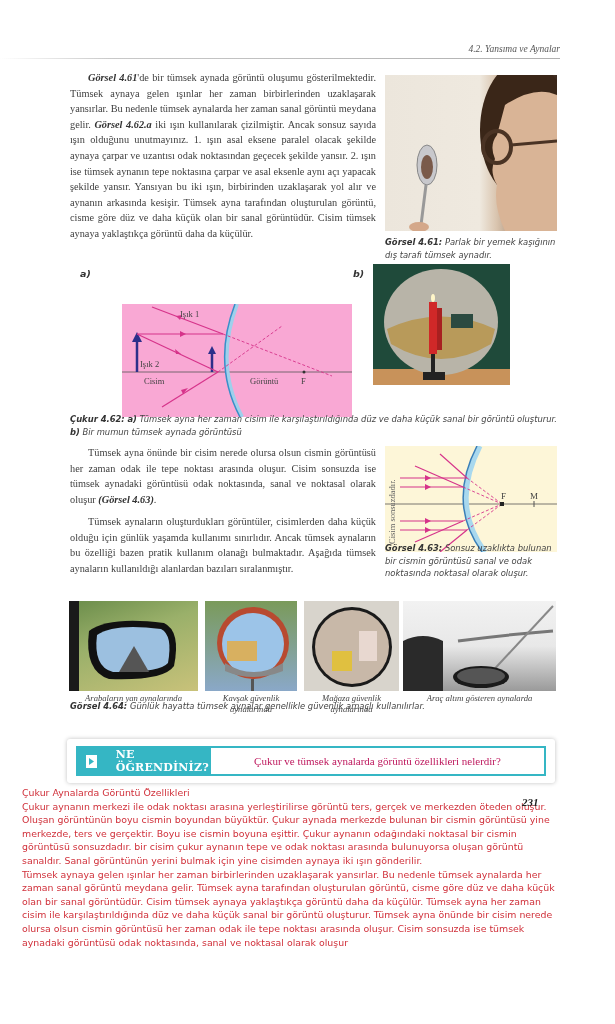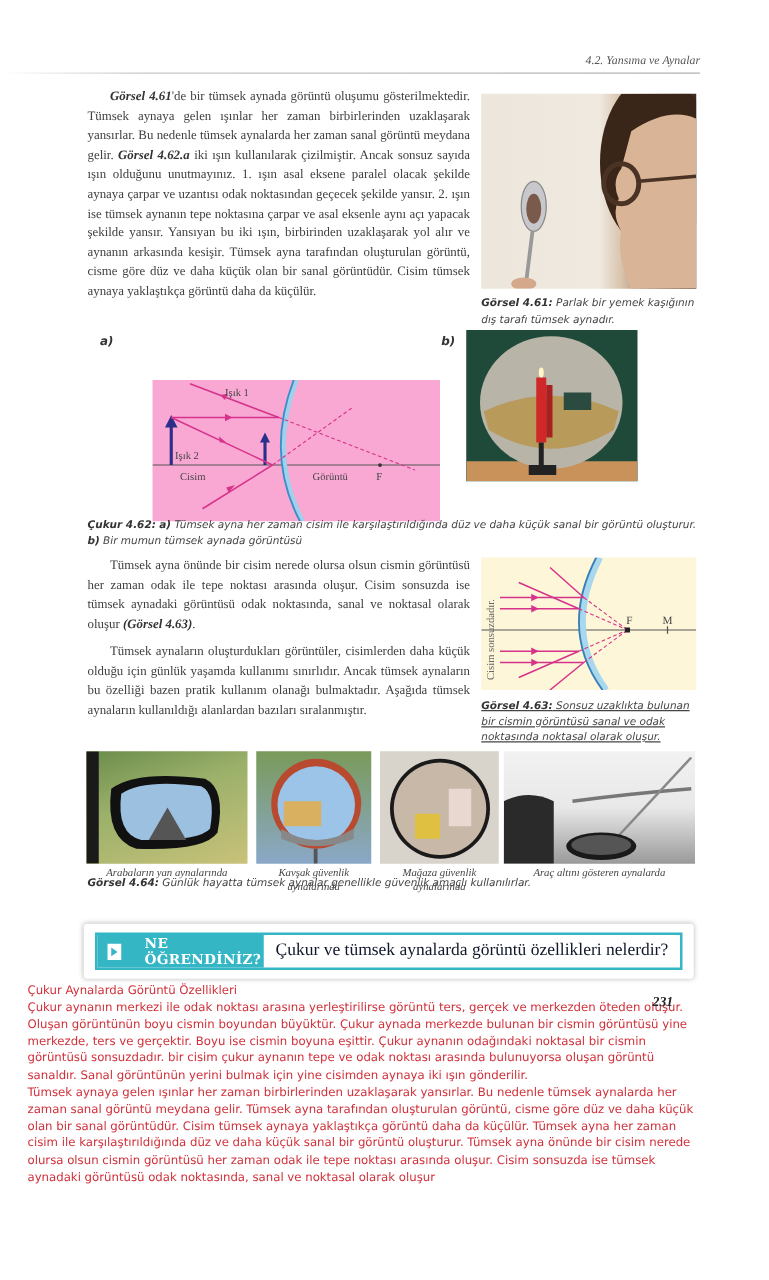--- a/index.html
+++ b/index.html
@@ -40,21 +40,21 @@
   
   .use-photo { top: 601px; height: 90px; }
   .use-label { top: 693px; font-family: "Liberation Serif", serif; font-style: italic; font-size: 8.6px; line-height: 11px; color: #444; text-align: center; }
 
   
   .learn-outer { left: 67px; top: 739px; width: 488px; height: 44px; background: #fff; border-radius: 3px; box-shadow: 0 0 4px rgba(0,0,0,0.25); }
   .learn-inner { position: absolute; left: 9px; top: 7px; width: 470px; height: 30px; border: 2px solid #35b6c4; display: flex; }
   .learn-tag { width: 133px; height: 100%; background: #35b6c4; display: flex; align-items: center; padding-left: 8px; gap: 19px; }
   .learn-tag-icon { width: 13px; height: 13px; background: #fff; display: flex; align-items: center; justify-content: center; }
   .learn-tag-text { color: #fff; font-family: "DejaVu Serif", serif; font-weight: bold; font-size: 11px; letter-spacing: 0.2px; }
-  .learn-question { flex: 1; display: flex; align-items: center; justify-content: center; font-family: "Liberation Serif", serif; font-size: 14px; color: #0f172a; }
+  .learn-question { flex: 1; display: flex; align-items: center; justify-content: center; font-family: "Liberation Serif", serif; font-size: 11px; color: #be185d; }
 
   
   .notes { left: 22px; top: 786px; width: 560px; font-family: "DejaVu Sans", sans-serif; font-size: 9.4px; line-height: 13.6px; color: #d0303a; }
   .notes p { margin: 0; }
   .page-num { left: 522px; top: 796px; font-family: "Liberation Serif", serif; font-weight: bold; font-style: italic; font-size: 11px; color: #222; text-align: right; }
 </style>
 </head>
 <body>
 
 <div class="abs running-head">4.2. Yansıma ve Aynalar</div>
@@ -163,21 +163,21 @@
     <line x1="78" y1="41" x2="117" y2="58" stroke="#d6338a" stroke-width="0.9" stroke-dasharray="3,2"></line>
     <line x1="78" y1="75" x2="117" y2="58" stroke="#d6338a" stroke-width="0.9" stroke-dasharray="3,2"></line>
     <line x1="82" y1="84" x2="117" y2="58" stroke="#d6338a" stroke-width="0.9" stroke-dasharray="3,2"></line>
     <rect x="115" y="56" width="4" height="4" fill="#222"></rect>
     <line x1="149" y1="55" x2="149" y2="61" stroke="#555" stroke-width="1"></line>
     <text x="116" y="53" font-family="Liberation Serif, serif" font-size="9" fill="#444">F</text>
     <text x="145" y="53" font-family="Liberation Serif, serif" font-size="9" fill="#444">M</text>
     <text x="0" y="0" transform="translate(10,98) rotate(-90)" font-family="Liberation Serif, serif" font-size="8.5" fill="#666">Cisim sonsuzdadır.</text>
   </svg>
 </div>
-<div class="abs caption" style="left:385px; top:558px; width:175px;text-decoration:underline;">
+<div class="abs caption" style="left:385px; top:542px; width:175px;">
   <span class="cap-label">Görsel 4.63:</span><span> Sonsuz uzaklıkta bulunan bir cismin görüntüsü sanal ve odak noktasında noktasal olarak oluşur.</span>
 </div>
 
 <div class="abs photo use-photo" style="left:69px; width:129px; background: linear-gradient(160deg, #6a8c4a 0%, #9ab06a 40%, #c9c27a 100%);">
   <svg width="129" height="90" viewBox="0 0 129 90">
     <rect x="0" y="0" width="10" height="90" fill="#1a1a1a"></rect>
     <path d="M20 30 Q40 15 95 22 Q112 30 105 65 Q95 80 40 78 Q15 70 20 30 Z" fill="#111"></path>
     <path d="M28 34 Q45 22 92 28 Q104 34 99 62 Q90 72 44 71 Q24 66 28 34 Z" fill="#9cc0e0"></path>
     <path d="M50 71 L65 45 L80 71 Z" fill="#555"></path>
   </svg>

